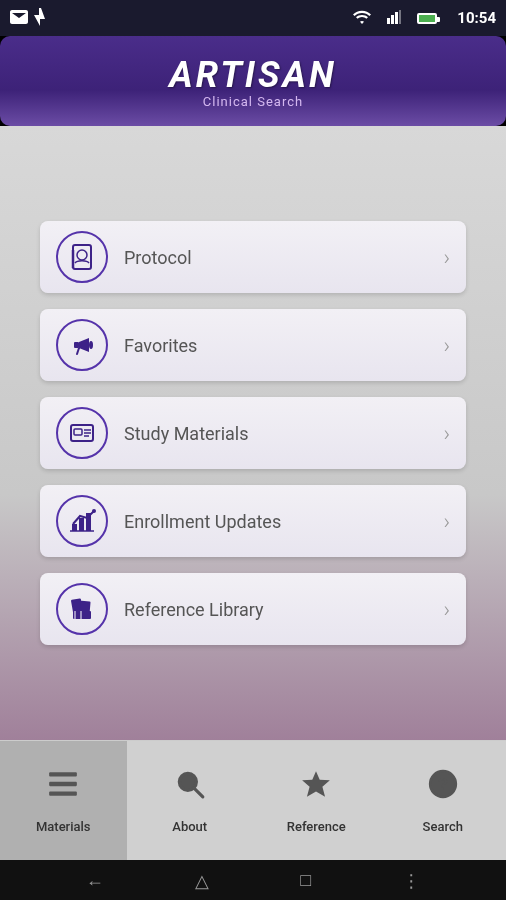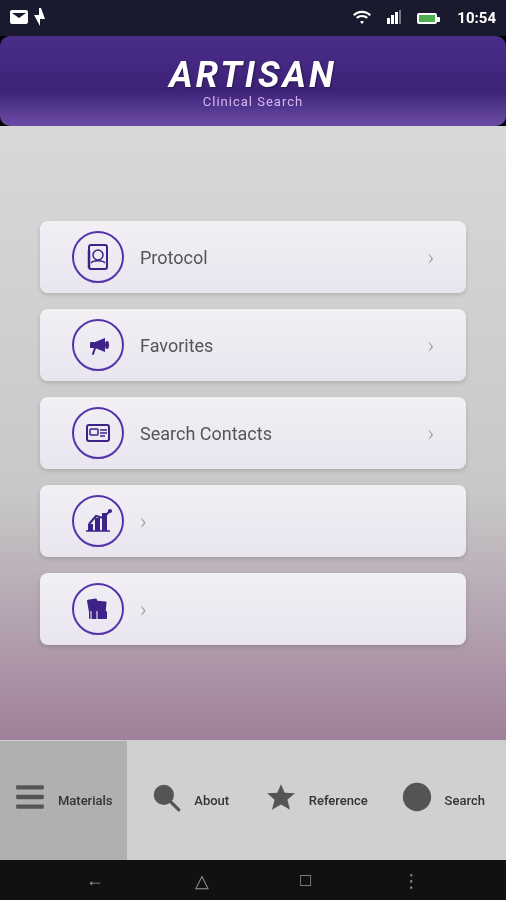--- a/index.html
+++ b/index.html
@@ -80,21 +80,21 @@
     }
 
     
     .menu-item {
       width: 100%;
       height: 72px;
       background: linear-gradient(180deg, #f2f0f5 0%, #e8e5ef 100%);
       border-radius: 8px;
       display: flex;
       align-items: center;
-      padding: 0 32px;
+      padding: 0 16px;
       cursor: pointer;
       box-shadow: 0 2px 4px rgba(0,0,0,0.15);
       position: relative;
     }
 
     .menu-icon-circle {
       width: 52px;
       height: 52px;
       border-radius: 50%;
       border: 2px solid #5533aa;
@@ -129,21 +129,21 @@
       width: 506px;
       height: 120px;
       background: #e0e0e0;
       display: flex;
       align-items: stretch;
       border-top: 1px solid #ccc;
     }
     .nav-item {
       flex: 1;
       display: flex;
-      flex-direction: row;
+      flex-direction: column;
       align-items: center;
       justify-content: center;
       gap: 12px;
       cursor: pointer;
       background: #d0d0d0;
     }
     .nav-item.active {
       background: #b0b0b0;
     }
     .nav-icon {
@@ -273,50 +273,52 @@
     <div class="menu-icon-circle">
       <svg viewBox="0 0 30 30">
 
         <rect x="4" y="7" width="22" height="16" rx="2" fill="none" stroke="#3d2288" stroke-width="2"></rect>
         <rect x="7" y="11" width="8" height="6" rx="1" fill="none" stroke="#3d2288" stroke-width="1.5"></rect>
         <line x1="17" y1="12" x2="24" y2="12" stroke="#3d2288" stroke-width="1.5"></line>
         <line x1="17" y1="15" x2="24" y2="15" stroke="#3d2288" stroke-width="1.5"></line>
         <line x1="17" y1="18" x2="22" y2="18" stroke="#3d2288" stroke-width="1.5"></line>
       </svg>
     </div>
-    <span class="menu-label">Search Contacts</span>
+    <span class="menu-label">Study Materials</span>
     <span class="menu-chevron">›</span>
   </div>
 
   <div class="menu-item">
     <div class="menu-icon-circle">
       <svg viewBox="0 0 30 30">
 
         <rect x="5" y="18" width="5" height="7" fill="#3d2288"></rect>
         <rect x="12" y="12" width="5" height="13" fill="#3d2288"></rect>
         <rect x="19" y="7" width="5" height="18" fill="#3d2288"></rect>
         <line x1="3" y1="25" x2="27" y2="25" stroke="#3d2288" stroke-width="1.5"></line>
         <polyline points="6,18 13,10 20,12 27,5" fill="none" stroke="#3d2288" stroke-width="2"></polyline>
         <circle cx="27" cy="5" r="2" fill="#3d2288"></circle>
       </svg>
     </div>
+    <span class="menu-label">Enrollment Updates</span>
     <span class="menu-chevron">›</span>
   </div>
 
   <div class="menu-item">
     <div class="menu-icon-circle">
       <svg viewBox="0 0 30 30">
 
         <rect x="5" y="5" width="10" height="14" rx="1" fill="#3d2288" transform="rotate(-10 10 12)"></rect>
         <rect x="13" y="7" width="10" height="14" rx="1" fill="#3d2288" transform="rotate(5 18 14)"></rect>
         <rect x="6" y="17" width="18" height="8" rx="1" fill="#3d2288"></rect>
         <line x1="8" y1="17" x2="8" y2="25" stroke="#fff" stroke-width="1"></line>
         <line x1="14" y1="17" x2="14" y2="25" stroke="#fff" stroke-width="1"></line>
       </svg>
     </div>
+    <span class="menu-label">Reference Library</span>
     <span class="menu-chevron">›</span>
   </div>
 
 </div>
 
 <div id="bottom-nav">
 
   <div class="nav-item active">
     <div class="nav-icon">
       <svg width="30" height="26" viewBox="0 0 30 26" fill="#555">

